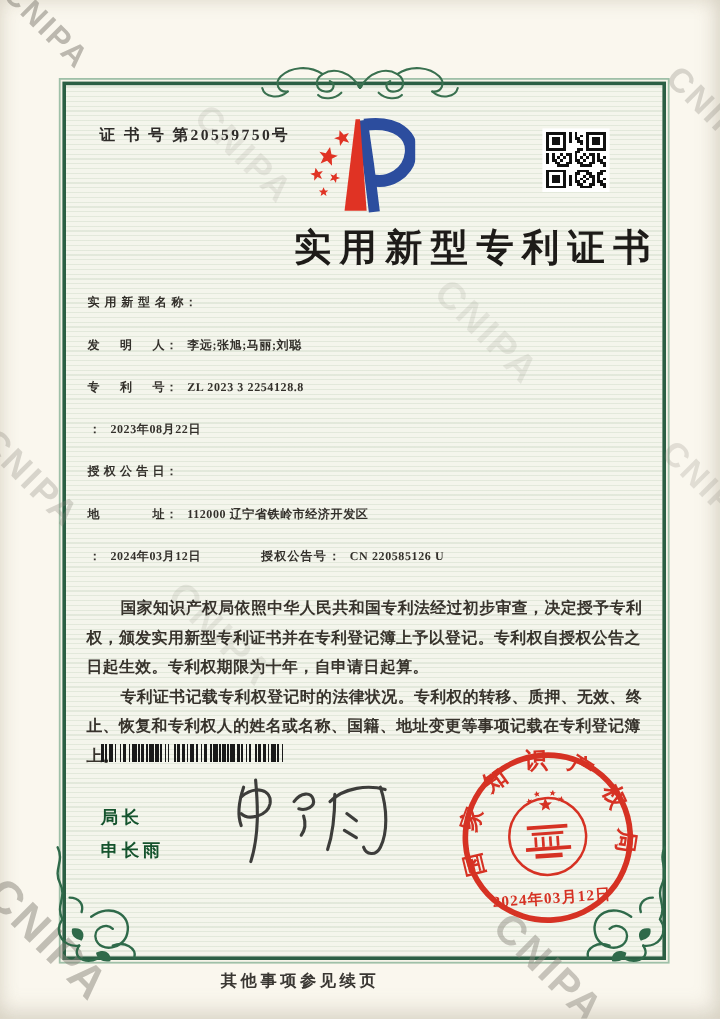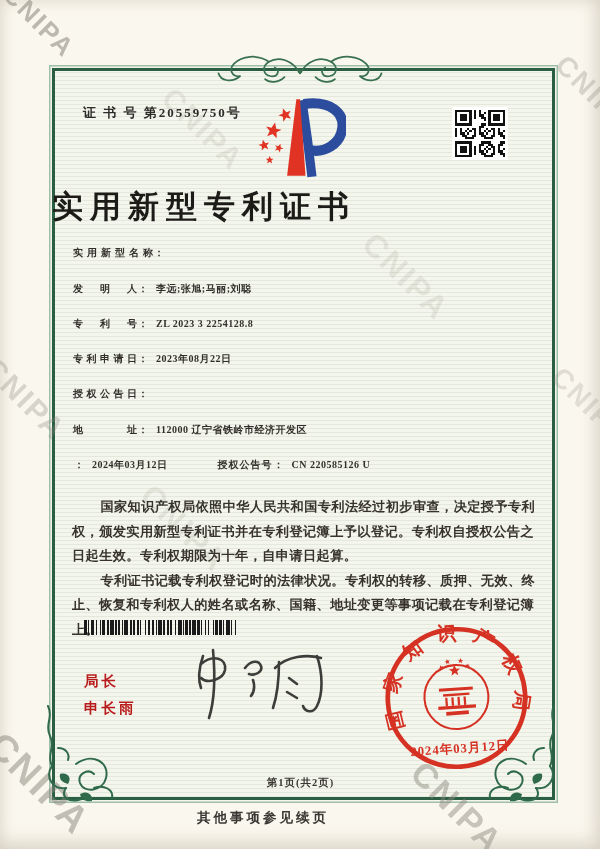--- a/index.html
+++ b/index.html
@@ -22,43 +22,43 @@
   }
   .wm{
     position:absolute;font-family:"Liberation Sans","DejaVu Sans",sans-serif;
     font-weight:700;color:#8a867c;letter-spacing:2px;
     transform:rotate(45deg);pointer-events:none;white-space:nowrap;
   }
   .cert-no{position:absolute;left:83px;top:104px;font-size:13px;font-weight:600;letter-spacing:2px;text-align:center;}
   .logo{position:absolute;left:254px;top:96px;}
   .qr{position:absolute;left:452px;top:107px;background:#ffffff;padding:3px;line-height:0;}
   .title{
-    position:absolute;left:52px;top:186px;width:497px;text-align:left;
+    position:absolute;left:52px;top:186px;width:497px;text-align:right;
     font-size:31px;font-weight:700;letter-spacing:7px;color:#1d1b18;
   }
   .row{position:absolute;left:73px;width:460px;display:flex;align-items:flex-start;
        font-size:10px;font-weight:600;color:#33302b;line-height:17px;}
   .lbl{display:inline-block;width:64px;text-align:justify;text-align-last:justify;flex:0 0 auto;}
   .colon{margin:0 8px 0 1px;flex:0 0 auto;}
   .val{flex:0 0 auto;letter-spacing:.5px;}
   .lbl2{margin-left:50px;letter-spacing:1px;flex:0 0 auto;}
   .paras{position:absolute;left:72px;top:495px;width:465px;}
   .paras p{margin:0;font-size:13.2px;font-weight:600;line-height:24.6px;
            text-indent:2.15em;color:#37332c;letter-spacing:.4px;}
   .barcode{position:absolute;left:84px;top:620px;line-height:0;}
   .signer{position:absolute;left:84px;top:672px;
           font-family:"Liberation Sans","DejaVu Sans",sans-serif;
-          font-size:14.5px;font-weight:700;letter-spacing:3px;color:#b91c1c;}
+          font-size:14.5px;font-weight:700;letter-spacing:3px;color:#14532d;}
   .signer div{margin-bottom:8px;}
   .signature{position:absolute;left:175px;top:646px;}
   .seal{position:absolute;left:374px;top:618px;transform:rotate(-4deg);opacity:.95;}
   .page-note{position:absolute;left:52px;top:776px;width:497px;text-align:center;
              font-size:10.5px;font-weight:600;letter-spacing:1px;color:#3a3733;}
   .cont-note{position:absolute;left:0;top:809px;width:500px;text-align:center;
-             font-size:13.5px;font-weight:600;letter-spacing:3px;color:#3a3733;margin-left:13px;}
+             font-size:13.5px;font-weight:600;letter-spacing:3px;color:#3a3733;}
   .orn{position:absolute;pointer-events:none;}
 </style>
 </head>
 <body>
 
 <div class="page">
 
   <div class="frame"></div>
 
   <span class="wm" style="left:-6px;top:6px;font-size:26px;opacity:.55">CNIPA</span>
@@ -264,21 +264,20 @@
     <span class="lbl">发明人</span>
       <span class="colon">：</span>
       <span class="val">李远;张旭;马丽;刘聪</span>
   </div>
   <div class="row" style="top:315px">
     <span class="lbl">专利号</span>
       <span class="colon">：</span>
       <span class="val">ZL 2023 3 2254128.8</span>
   </div>
   <div class="row" style="top:350px">
-    <span class="lbl">专利申请日</span>
       <span class="colon">：</span>
       <span class="val">2023年08月22日</span>
   </div>
   <div class="row" style="top:385px">
     <span class="lbl">授权公告日</span>
       <span class="colon">：</span>
   </div>
   <div class="row" style="top:421px">
     <span class="lbl">地址</span>
       <span class="colon">：</span>
@@ -385,16 +384,15 @@
       <rect x="73" y="84" width="2.4" height="9"></rect>
       <rect x="79.5" y="84" width="2.4" height="9"></rect>
       <rect x="86" y="84" width="2.4" height="9"></rect>
       <rect x="92.5" y="84" width="2.4" height="9"></rect>
       <rect x="65" y="93" width="40" height="3.4"></rect>
       <rect x="73" y="99" width="24" height="4"></rect>
     </g>
     <text x="85" y="143" text-anchor="middle" font-size="13.5" font-weight="bold" fill="#d5281a" style="letter-spacing:1px" font-family="Liberation Serif, serif">2024年03月12日</text>
   </svg>
 
-  <div class="page-note">第1页(共2页)</div>
   <div class="cont-note">其他事项参见续页</div>
 
 </div>
 
 </body></html>

